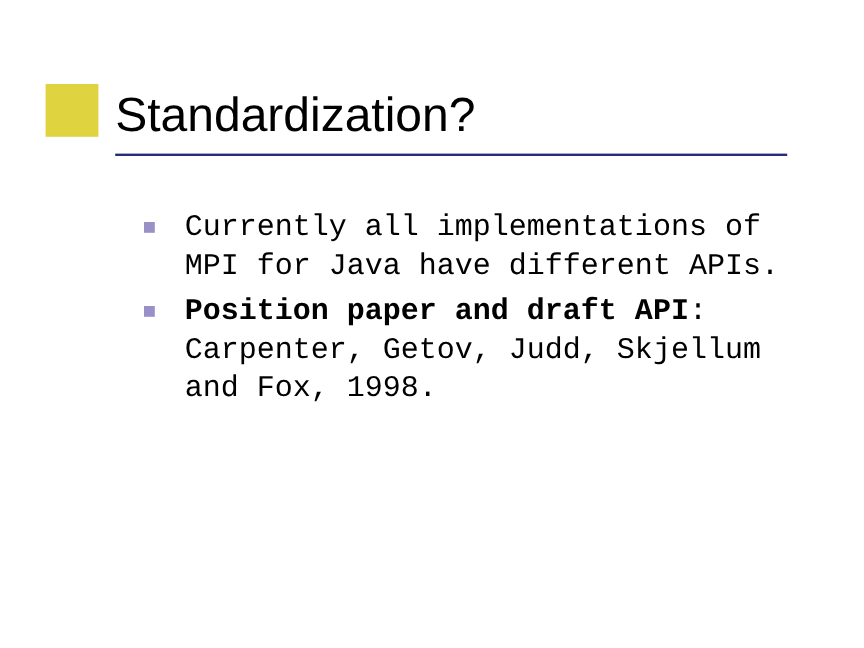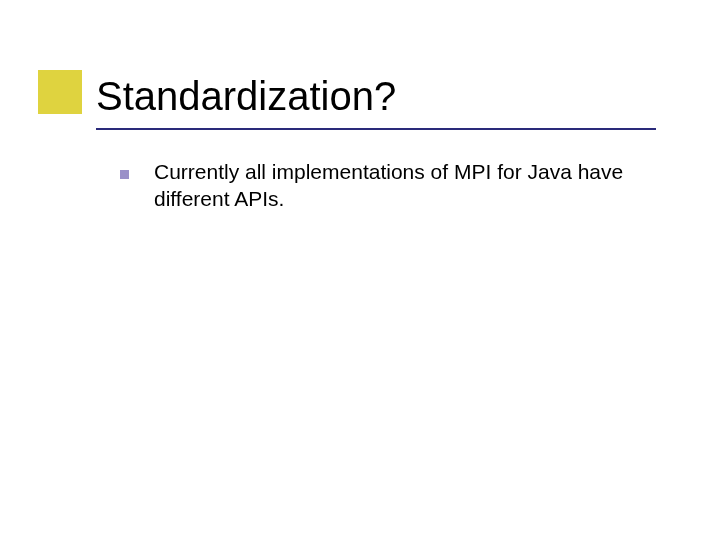--- a/index.html
+++ b/index.html
@@ -44,24 +44,25 @@
     position: absolute;
     left: 96px;
     top: 128px;
     width: 560px;
     height: 0;
     border-top: 2px solid #2a2a7a;
   }
   .body {
     position: absolute;
     left: 120px;
-    top: 159px;
+    top: 174px;
     right: 50px;
-    font-size: 21px;
+    font-size: 25px;
     line-height: 1.28;
+    font-family: Liberation Mono, monospace;
   }
   .item {
     position: relative;
     padding-left: 34px;
     margin-bottom: 6px;
   }
   .sqbullet {
     position: absolute;
     left: 0;
     top: 11px;
@@ -85,16 +86,20 @@
   <div class="title-rule"></div>
 
   <div class="body">
 
     <div class="item">
       <span class="sqbullet"></span>
       <span>Currently all implementations of MPI for Java have different APIs.</span>
     </div>
 
 
+    <div class="item">
+      <span class="sqbullet"></span>
+      <span><span class="bold">Position paper and draft API</span><span>: Carpenter, Getov, Judd, Skjellum and Fox, 1998.</span></span>
+    </div>
 
   </div>
 
 </div>
 
 </body></html>

